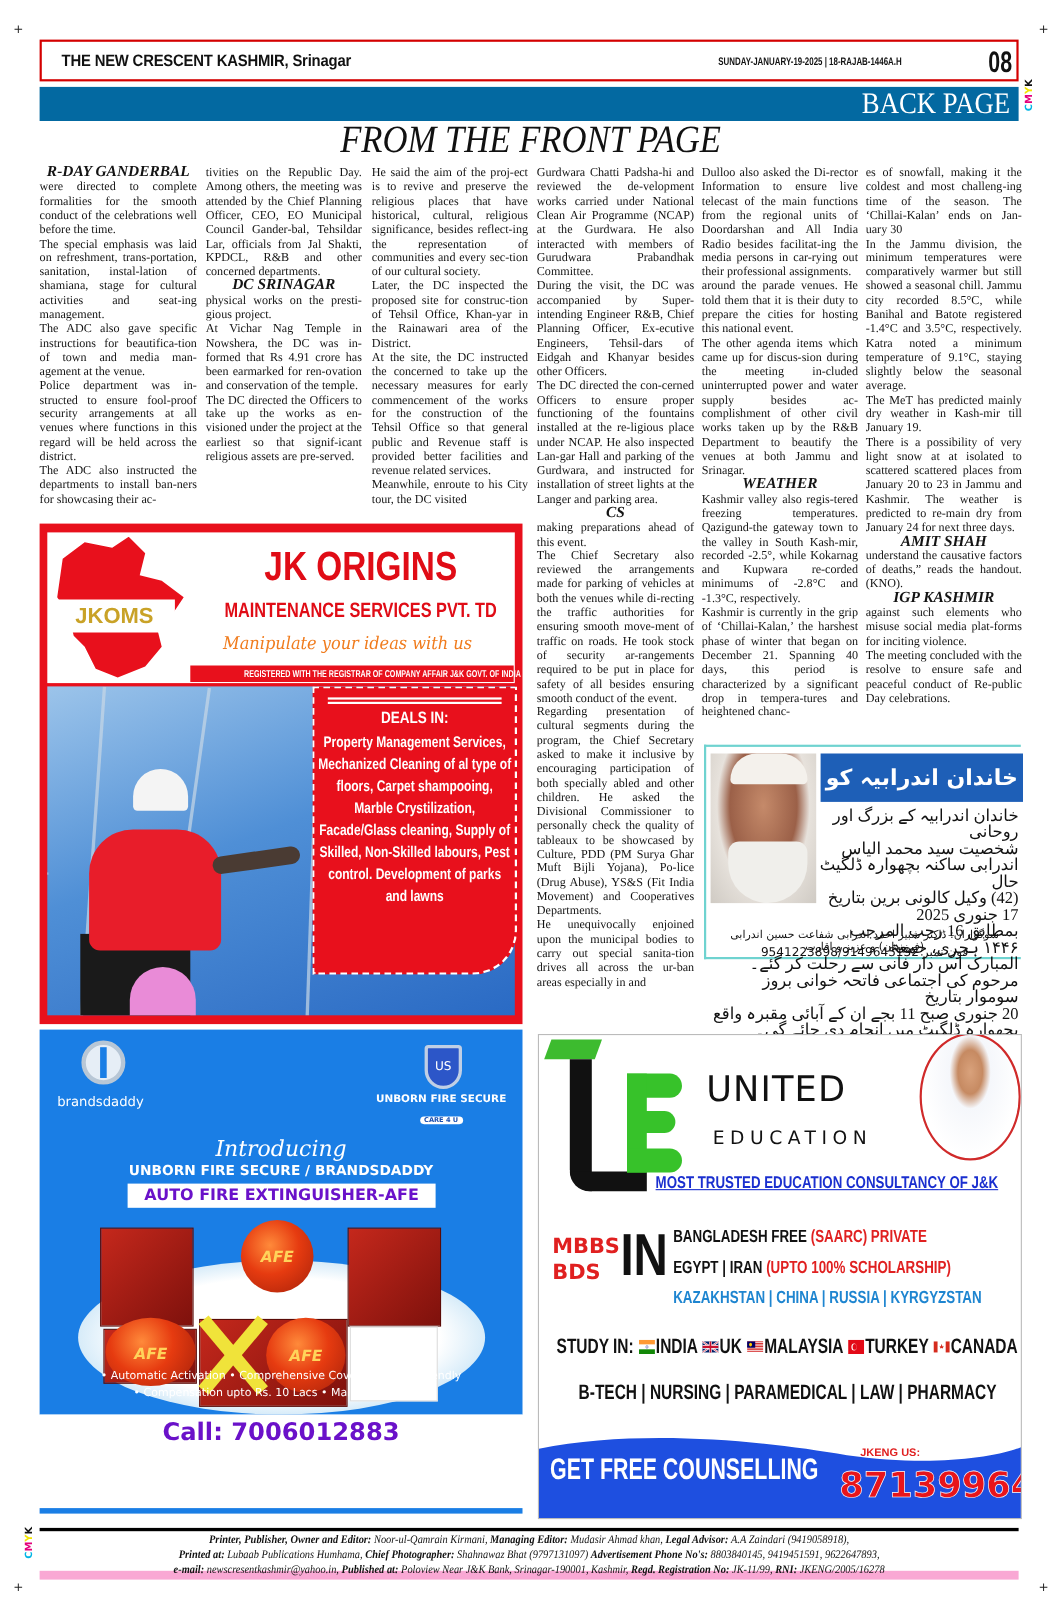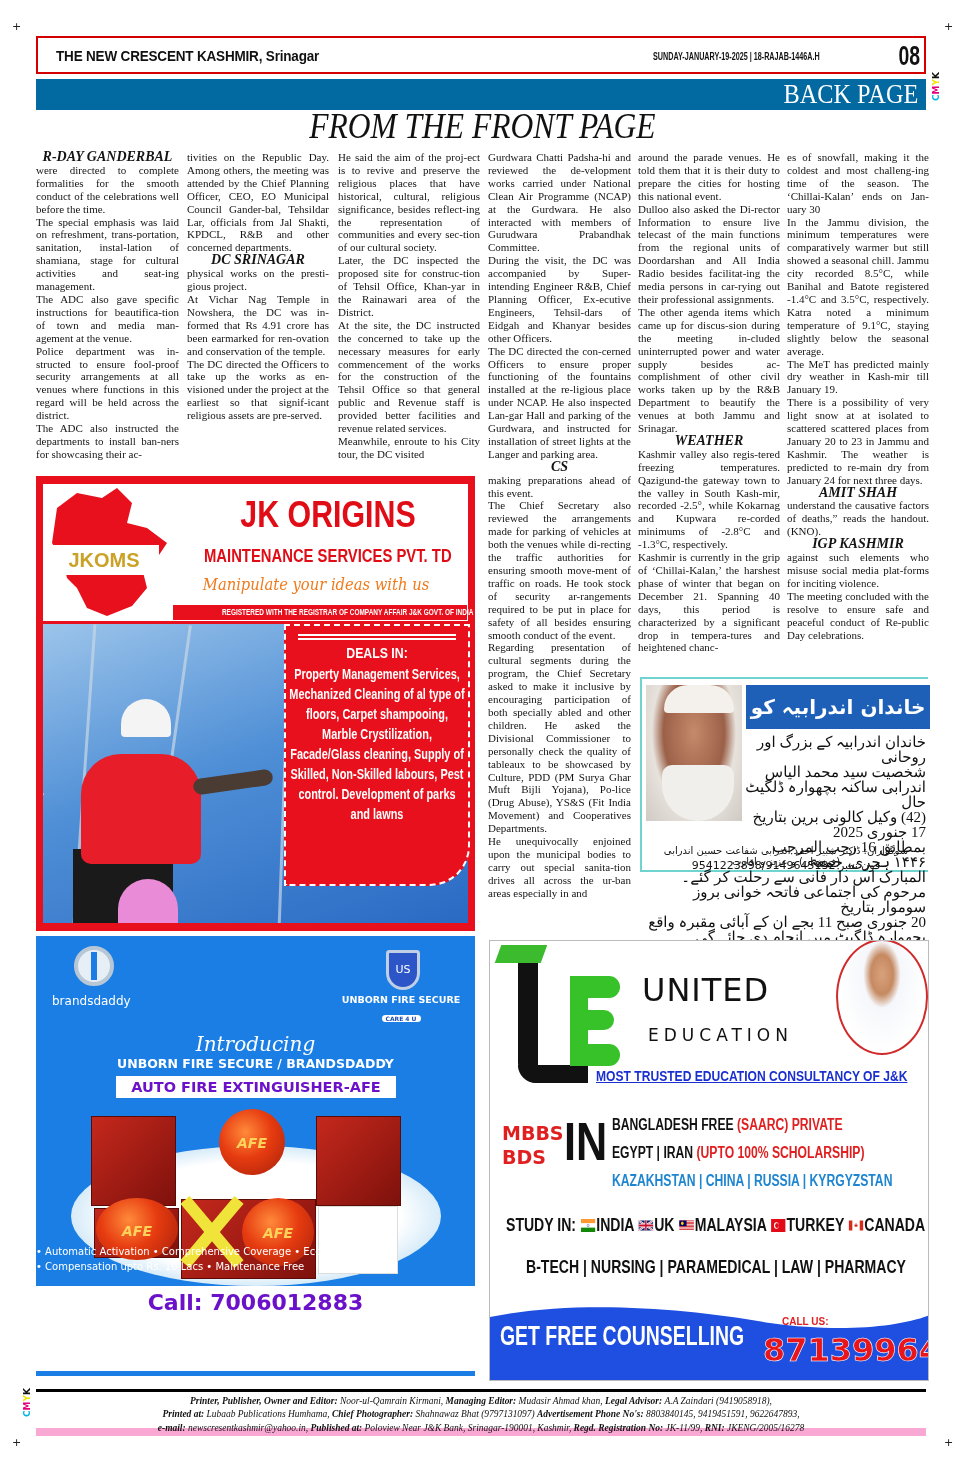--- a/index.html
+++ b/index.html
@@ -79,21 +79,21 @@
   .ad-fire .intro { position: absolute; left: 0; top: 96px; width: 439px; text-align: center; font-family: "DejaVu Serif", serif; font-style: italic; color: #fff; font-size: 20px; }
   .ad-fire .brandline { position: absolute; left: 0; top: 120px; width: 439px; text-align: center; font-family: "DejaVu Sans", sans-serif; font-weight: bold; color: #fff; font-size: 12.5px; }
   .ad-fire .afe { position: absolute; left: 80px; top: 140px; width: 280px; height: 22px; background: #fff; color: #6a11c9; font-family: "DejaVu Sans", sans-serif; font-weight: bold; font-size: 14.5px; line-height: 22px; text-align: center; }
   .ad-fire .platform { position: absolute; left: 35px; top: 210px; width: 370px; height: 140px; border-radius: 50%; background: radial-gradient(ellipse, #ffffff 55%, #bfe0f5 80%, #8ac6f0 100%); }
   .ad-fire .box { position: absolute; background: linear-gradient(135deg, #c5281c, #7e110c); border: 1px solid #5a0b07; }
   .ad-fire .ball { position: absolute; border-radius: 50%; background: radial-gradient(circle at 40% 35%, #ff8a3a 0%, #e63b10 45%, #a5200a 100%); }
   .ad-fire .ball span { position:absolute; left:0; right:0; top:40%; text-align:center; color:#ffd35a; font-family:"DejaVu Sans",sans-serif; font-weight:bold; font-style:italic; font-size:14px; }
   .ad-fire .xstand { position: absolute; left: 140px; top: 260px; width: 70px; height: 70px; }
   .ad-fire .xstand::before, .ad-fire .xstand::after { content:""; position:absolute; left:30px; top:-6px; width:12px; height:84px; background:#f0e33a; }
   .ad-fire .xstand::before { transform: rotate(40deg); } .ad-fire .xstand::after { transform: rotate(-40deg); }
-  .ad-fire .feats { position: absolute; left: 0; top: 308px; width: 439px; font-family: "DejaVu Sans", sans-serif; color: #fff; font-size: 10px; line-height: 15px; }
+  .ad-fire .feats { position: absolute; left: 0; top: 308px; width: 439px; text-align: center; font-family: "DejaVu Sans", sans-serif; color: #fff; font-size: 10px; line-height: 15px; }
   .ad-fire-call { position: absolute; left: 36px; top: 1286px; width: 439px; height: 92px; background: #fff; }
   .ad-fire-call .call { position: absolute; left: 0; top: 4px; width: 439px; text-align: center; font-family: "DejaVu Sans", sans-serif; font-weight: bold; color: #6a11c9; font-size: 22px; }
   .ad-fire-call .bar { position: absolute; left: 0; bottom: 2px; width: 439px; height: 5px; background: #1a7ee5; }
 
   
   .ad-edu { position: absolute; left: 489px; top: 940px; width: 440px; height: 441px; background: #fff; border: 1px solid #bbb; overflow: hidden; }
   .ad-edu .cap-icon { position: absolute; left: 8px; top: 4px; width: 46px; height: 18px; background: #3dbb2f; transform: skewX(-20deg); }
   .ad-edu .L { position: absolute; left: 28px; top: 22px; width: 20px; height: 120px; background: #111; border-radius: 0 0 0 30px; }
   .ad-edu .L-foot { position: absolute; left: 28px; top: 124px; width: 70px; height: 18px; background: #111; border-radius: 0 0 0 30px; }
   .ad-edu .E { position: absolute; left: 80px; top: 35px; width: 60px; height: 90px; }
@@ -168,22 +168,22 @@
   <p>During the visit, the DC was accompanied by Super-intending Engineer R&amp;B, Chief Planning Officer, Ex-ecutive Engineers, Tehsil-dars of Eidgah and Khanyar besides other Officers.</p>
   <p>The DC directed the con-cerned Officers to ensure proper functioning of the fountains installed at the re-ligious place under NCAP. He also inspected Lan-gar Hall and parking of the Gurdwara, and instructed for installation of street lights at the Langer and parking area.</p>
   <p class="kicker">CS</p>
   <p>making preparations ahead of this event.</p>
   <p>The Chief Secretary also reviewed the arrangements made for parking of vehicles at both the venues while di-recting the traffic authorities for ensuring smooth move-ment of traffic on roads. He took stock of security ar-rangements required to be put in place for safety of all besides ensuring smooth conduct of the event.</p>
   <p>Regarding presentation of cultural segments during the program, the Chief Secretary asked to make it inclusive by encouraging participation of both specially abled and other children. He asked the Divisional Commissioner to personally check the quality of tableaux to be showcased by Culture, PDD (PM Surya Ghar Muft Bijli Yojana), Po-lice (Drug Abuse), YS&amp;S (Fit India Movement) and Cooperatives Departments.</p>
   <p>He unequivocally enjoined upon the municipal bodies to carry out special sanita-tion drives all across the ur-ban areas especially in and</p>
 </div>
 
 <div class="col c5">
+  <p>Dulloo also asked the Di-rector Information to ensure live telecast of the main functions from the regional units of Doordarshan and All India Radio besides facilitat-ing the media persons in car-rying out their professional assignments.</p>
   <p>around the parade venues. He told them that it is their duty to prepare the cities for hosting this national event.</p>
-  <p>Dulloo also asked the Di-rector Information to ensure live telecast of the main functions from the regional units of Doordarshan and All India Radio besides facilitat-ing the media persons in car-rying out their professional assignments.</p>
   <p>The other agenda items which came up for discus-sion during the meeting in-cluded uninterrupted power and water supply besides ac-complishment of other civil works taken up by the R&amp;B Department to beautify the venues at both Jammu and Srinagar.</p>
   <p class="kicker">WEATHER</p>
   <p>Kashmir valley also regis-tered freezing temperatures. Qazigund-the gateway town to the valley in South Kash-mir, recorded -2.5°, while Kokarnag and Kupwara re-corded minimums of -2.8°C and -1.3°C, respectively.</p>
   <p>Kashmir is currently in the grip of ‘Chillai-Kalan,’ the harshest phase of winter that began on December 21. Spanning 40 days, this period is characterized by a significant drop in tempera-tures and heightened chanc-</p>
 </div>
 
 <div class="col c6">
   <p>es of snowfall, making it the coldest and most challeng-ing time of the season. The ‘Chillai-Kalan’ ends on Jan-uary 30</p>
   <p>In the Jammu division, the minimum temperatures were comparatively warmer but still showed a seasonal chill. Jammu city recorded 8.5°C, while Banihal and Batote registered -1.4°C and 3.5°C, respectively. Katra noted a minimum temperature of 9.1°C, staying slightly below the seasonal average.</p>
   <p>The MeT has predicted mainly dry weather in Kash-mir till January 19.</p>
@@ -338,21 +338,21 @@
         <rect width="10" height="20" fill="#d52b1e"></rect>
         <rect x="30" width="10" height="20" fill="#d52b1e"></rect>
         <path d="M20 4 L22 9 L25 8 L23 13 L20 12 L17 13 L15 8 L18 9 Z" fill="#d52b1e"></path>
       </svg><span>CANADA</span>
   </div>
   <div class="courses">B-TECH | NURSING | PARAMEDICAL | LAW | PHARMACY</div>
   <svg class="wave" viewBox="0 0 440 85" preserveAspectRatio="none">
     <path d="M0 18 C 90 0, 200 10, 280 24 C 350 34, 410 28, 440 16 L440 85 L0 85 Z" fill="#1e4fe0"></path>
   </svg>
   <div class="free">GET FREE COUNSELLING</div>
-  <div class="callus">CALL US:</div>
+  <div class="callus">JKENG US:</div>
   <div class="phone">8713996435</div>
 </div>
 
 <footer class="imprint">
   <div>
     <b>Printer, Publisher, Owner and Editor: </b><span>Noor-ul-Qamrain Kirmani, </span><b>Managing Editor: </b><span>Mudasir Ahmad khan, </span><b>Legal Advisor: </b><span>A.A Zaindari (9419058918),</span>
   </div>
   <div>
     <b>Printed at: </b><span>Lubaab Publications Humhama, </span><b>Chief Photographer: </b><span>Shahnawaz Bhat (9797131097) </span><b>Advertisement Phone No's: </b><span>8803840145, 9419451591, 9622647893,</span>
   </div>

